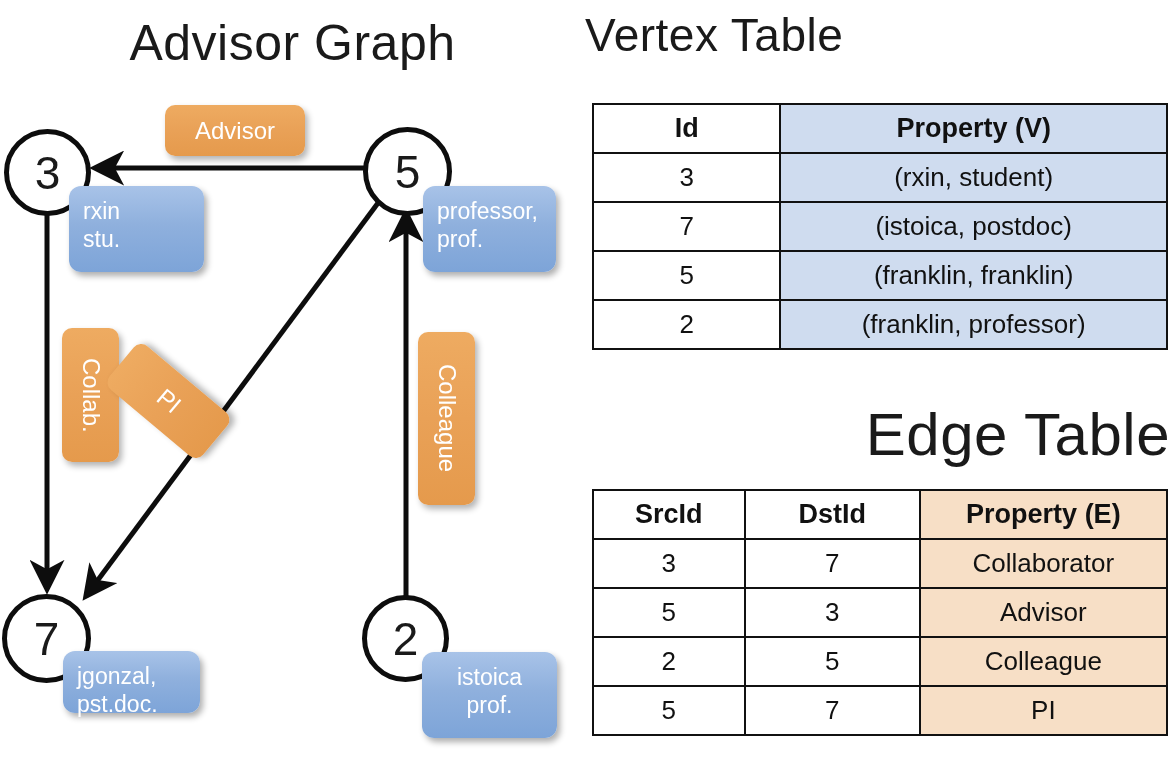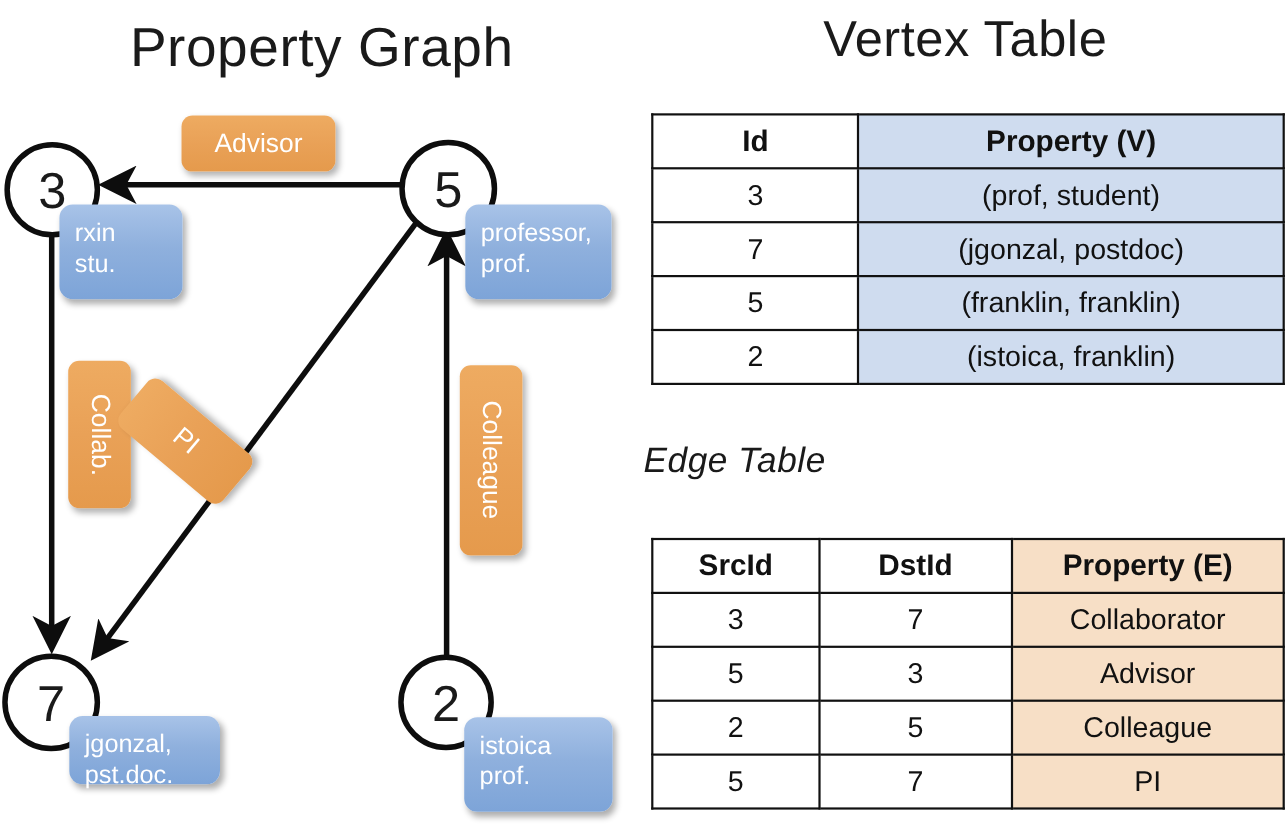--- a/index.html
+++ b/index.html
@@ -15,22 +15,22 @@
   
   .title{
     position:absolute;
     font-family:"Liberation Sans", sans-serif;
     font-weight:300;
     color:#1a1a1a;
     letter-spacing:0.5px;
     white-space:nowrap;
   }
   #graph-title{left:0;top:14px;width:585px;text-align:center;font-size:50px;}
-  #vertex-title{left:585px;top:8px;width:585px;text-align:center;font-size:46px;}
-  #edge-title{left:585px;top:400px;width:585px;text-align:left;font-size:32px;font-style:italic;}
+  #vertex-title{left:585px;top:8px;width:585px;text-align:left;font-size:46px;}
+  #edge-title{left:585px;top:400px;width:585px;text-align:right;font-size:60px;}
 
   
   #graph-panel{position:absolute;left:0;top:0;width:585px;height:760px;}
   #graph-svg{position:absolute;left:0;top:0;width:585px;height:760px;}
 
   .node-circle{
     position:absolute;
     border:5px solid #0d0d0d;
     border-radius:50%;
     background:#ffffff;
@@ -98,21 +98,21 @@
   #edge-table td,#edge-table th{height:37px;}
   #edge-table .col-src{width:150px;}
   #edge-table .col-dst{width:176px;text-align:center;}
   #edge-table .col-prop{width:248px;margin-left:16px;}
 </style>
 </head>
 <body>
 
 <div class="stage">
 
-  <div class="title" id="graph-title">Property Graph</div>
+  <div class="title" id="graph-title">Advisor Graph</div>
   <div class="title" id="vertex-title">Vertex Table</div>
   <div class="title" id="edge-title">Edge Table</div>
 
   <div id="graph-panel">
 
     <svg id="graph-svg" viewBox="0 0 585 760">
       <defs>
         <marker id="arw" viewBox="0 0 12 12" refX="10" refY="6" markerWidth="7" markerHeight="7" orient="auto-start-reverse">
           <path d="M 0 0 L 12 6 L 0 12 L 3.2 6 z" fill="#0d0d0d"></path>
         </marker>
@@ -128,36 +128,36 @@
     </svg>
 
     <div class="node-circle" style="left:4px;  top:129px; width:87px;  height:87px;">3</div>
 
     <div class="node-circle" style="left:363px;top:127px; width:89px;  height:89px;">5</div>
 
     <div class="node-circle" style="left:2px;  top:594px; width:89px;  height:89px;">7</div>
 
     <div class="node-circle" style="left:362px;top:595px; width:87px;  height:87px;">2</div>
 
-    <div class="prop-box" style="left:54px; top:186px; width:112px; height:86px;">
+    <div class="prop-box" style="left:69px; top:186px; width:135px; height:86px;">
       <div>rxin</div>
       <div>stu.</div>
     </div>
 
     <div class="prop-box" style="left:423px;top:186px; width:133px; height:86px;">
       <div>professor,</div>
       <div>prof.</div>
     </div>
 
     <div class="prop-box" style="left:63px; top:651px; width:137px; height:62px;">
       <div>jgonzal,</div>
       <div>pst.doc.</div>
     </div>
 
-    <div class="prop-box" style="left:422px;top:652px; width:135px; height:86px;">
+    <div class="prop-box" style="left:422px;top:652px; width:135px; height:86px;text-align:center;">
       <div>istoica</div>
       <div>prof.</div>
     </div>
 
     <div class="edge-label" style="left:165px;top:105px;width:140px;height:51px;">Advisor</div>
 
     <div class="edge-label vert-text" style="left:62px;top:328px;width:57px;height:134px;">Collab.</div>
 
     <div class="edge-label vert-text" style="left:140px;top:340px;width:57px;height:122px;transform:rotate(-50deg);transform-origin:50% 50%;">PI</div>
 
@@ -167,33 +167,33 @@
   <table class="tbl" id="vertex-table">
     <thead>
       <tr>
         <th class="cell-plain col-id">Id</th>
         <th class="cell-blue  col-prop">Property (V)</th>
       </tr>
     </thead>
     <tbody>
       <tr>
         <td class="cell-plain">3</td>
-        <td class="cell-blue">(prof, student)</td>
+        <td class="cell-blue">(rxin, student)</td>
       </tr>
       <tr>
         <td class="cell-plain">7</td>
-        <td class="cell-blue">(jgonzal, postdoc)</td>
+        <td class="cell-blue">(istoica, postdoc)</td>
       </tr>
       <tr>
         <td class="cell-plain">5</td>
         <td class="cell-blue">(franklin, franklin)</td>
       </tr>
       <tr>
         <td class="cell-plain">2</td>
-        <td class="cell-blue">(istoica, franklin)</td>
+        <td class="cell-blue">(franklin, professor)</td>
       </tr>
     </tbody>
   </table>
 
   <table class="tbl" id="edge-table">
     <thead>
       <tr>
         <th class="cell-plain  col-src">SrcId</th>
         <th class="cell-plain  col-dst">DstId</th>
         <th class="cell-orange col-prop">Property (E)</th>

